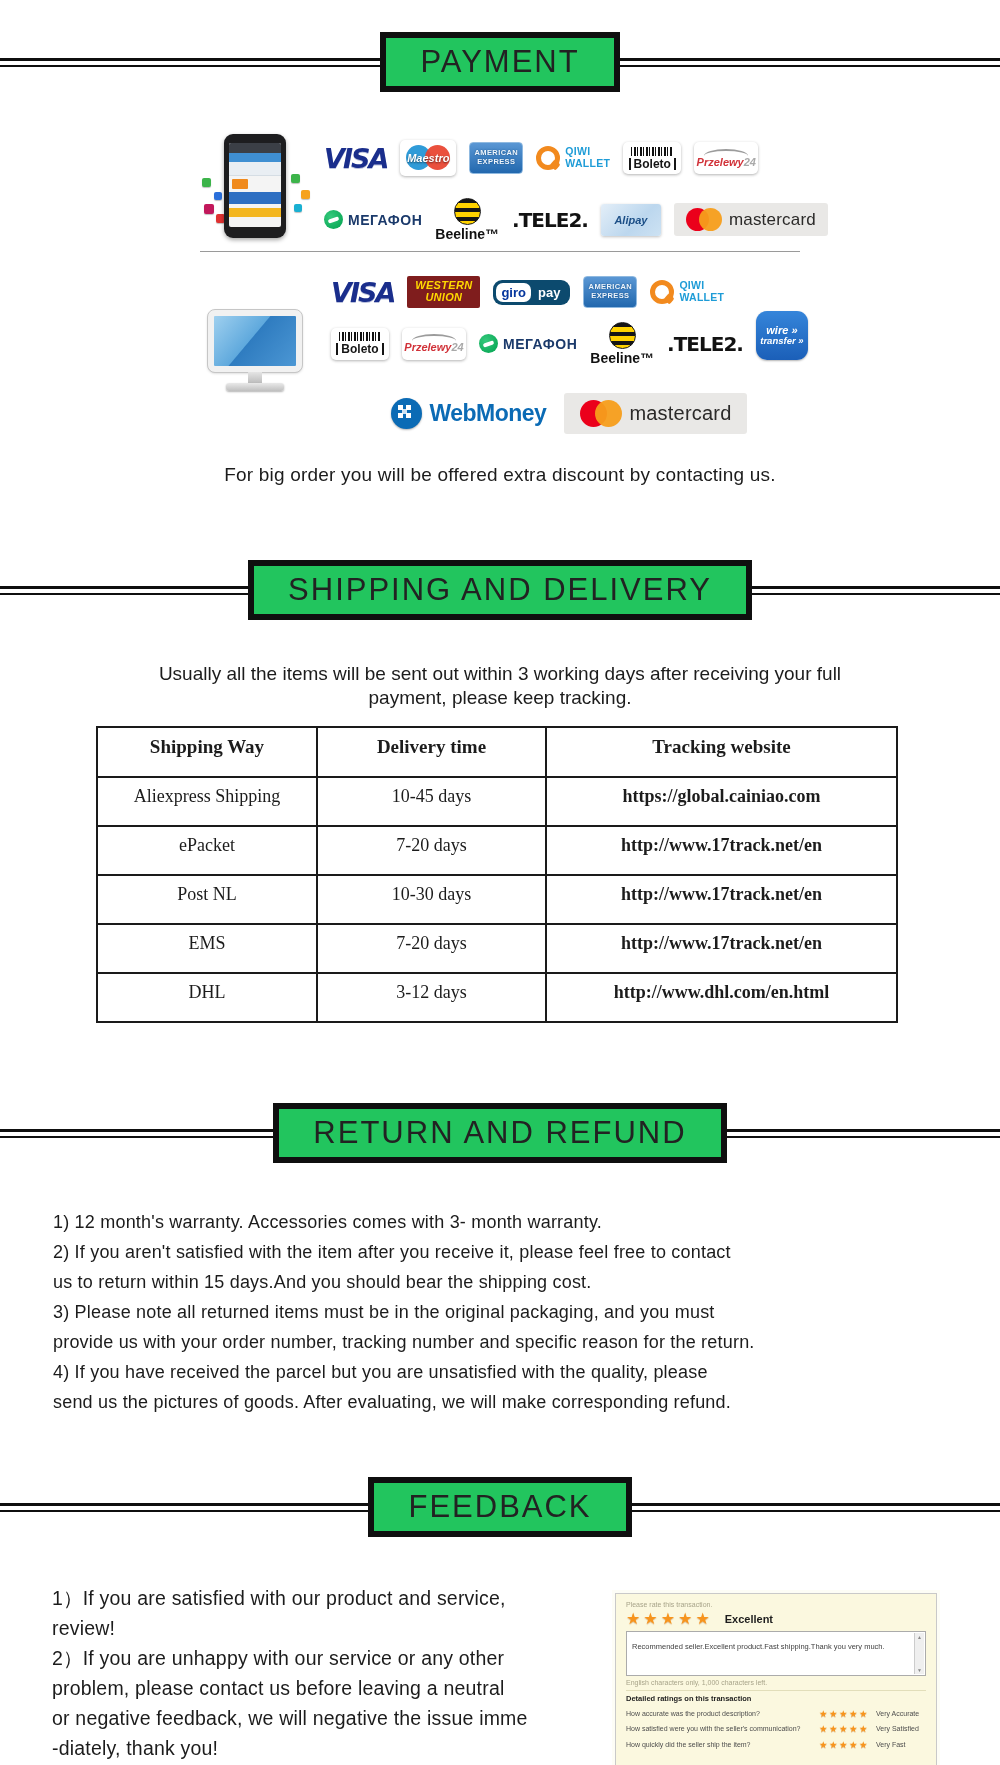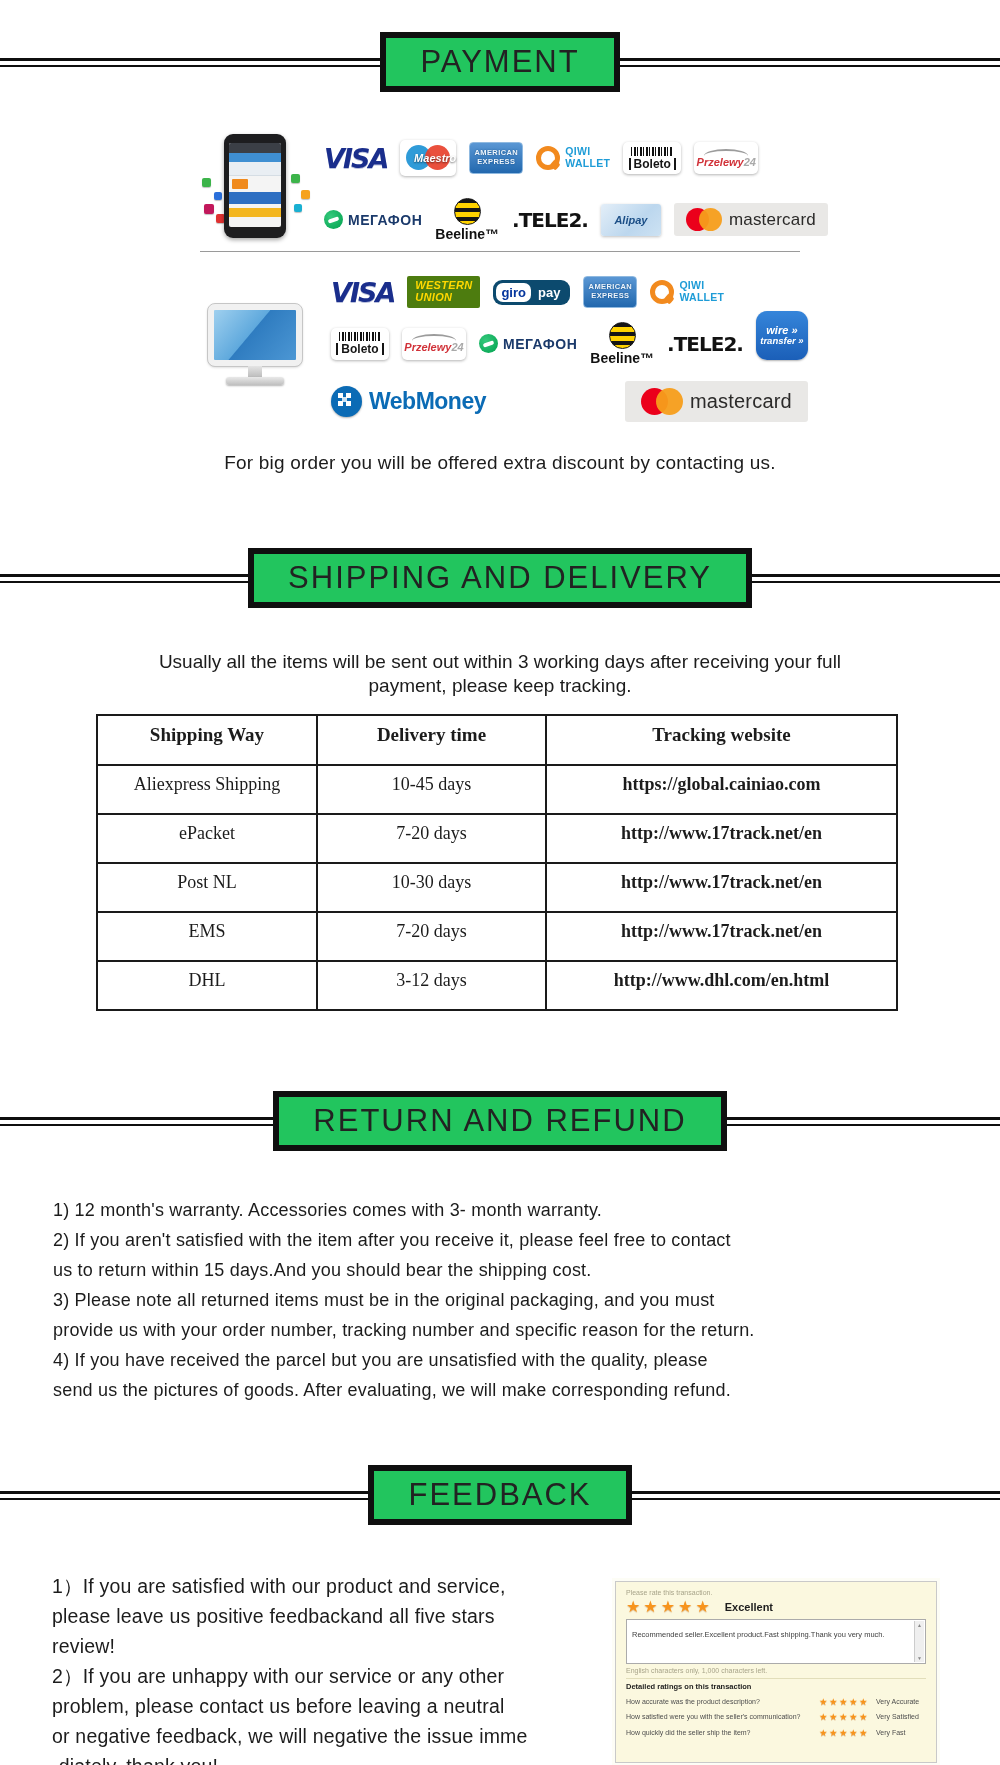--- a/index.html
+++ b/index.html
@@ -51,21 +51,21 @@
 
   
   .visa { font-style:italic; font-weight:900; font-size:27px; color:#1a2e8c; letter-spacing:-2px;
           font-family:"DejaVu Sans", sans-serif; text-shadow:0 1px 0 rgba(26,46,140,.3); }
   .card { background:#fff; border-radius:5px; box-shadow:0 1px 3px rgba(0,0,0,.3); }
 
   .maestro { width:56px; height:36px; position:relative; }
   .maestro .c1,.maestro .c2 { position:absolute; top:5px; width:25px; height:25px; border-radius:50%; }
   .maestro .c1 { left:6px; background:#2f9bd8; }
   .maestro .c2 { right:6px; background:#e8412c; opacity:.92; }
-  .maestro .m-txt { position:absolute; left:0; right:0; top:12px; text-align:right; color:#fff;
+  .maestro .m-txt { position:absolute; left:0; right:0; top:12px; text-align:center; color:#fff;
      font-size:11px; font-weight:bold; font-style:italic; text-shadow:0 1px 2px rgba(0,0,0,.55); }
 
   .amex { width:54px; height:32px; border-radius:4px; background:linear-gradient(#5a97d4,#2268ae);
     display:flex; flex-direction:column; align-items:center; justify-content:center;
     color:#eef5fc; font-size:7.5px; font-weight:bold; letter-spacing:.4px; line-height:1.15;
     text-shadow:0 0 2px #174f86; border:1px solid #8fb9e0; }
 
   .qiwi { display:flex; align-items:center; gap:5px; }
   .qiwi-q { width:24px; height:24px; border:5px solid #f28a1e; border-radius:50%; position:relative; }
   .qiwi-q::after { content:""; position:absolute; right:-4px; bottom:-4px; width:8px; height:8px;
@@ -102,21 +102,21 @@
   .mc-circles { position:relative; width:36px; height:23px; }
   .mc-circles i { position:absolute; top:0; width:23px; height:23px; border-radius:50%; }
   .mc-circles .r { left:0; background:#eb001b; }
   .mc-circles .o { right:0; background:#f79e1b; opacity:.95; }
   .mc-txt { font-size:17px; color:#2b2a29; font-weight:500; letter-spacing:.2px; }
   .mcard.big { padding:7px 16px; }
   .mcard.big .mc-circles { width:42px; height:27px; }
   .mcard.big .mc-circles i { width:27px; height:27px; }
   .mcard.big .mc-txt { font-size:20px; }
 
-  .western { background:#4d7c0f; color:#ffd800; display:flex; flex-direction:column; justify-content:center;
+  .western { background:#7f1d1d; color:#ffd800; display:flex; flex-direction:column; align-items:center; justify-content:center;
     font-weight:900; font-style:italic; font-size:11px; line-height:1.05; padding:4px 8px; border-radius:2px; letter-spacing:.3px; }
 
   .giropay { display:flex; align-items:center; background:#0c4a6e; border-radius:9px; padding:3px; }
   .giro { background:#fff; border-radius:7px; color:#04359d; font-weight:900; font-size:13px; padding:2px 5px; }
   .gpay { color:#fff; font-weight:900; font-size:13px; padding:2px 7px; }
 
   .wire { width:52px; height:49px; border-radius:11px; background:linear-gradient(#3585da,#1b5fb8);
     display:flex; flex-direction:column; align-items:center; justify-content:center; color:#fff;
     font-style:italic; font-weight:bold; font-size:11px; line-height:1.15; margin-top:-16px; box-shadow:0 1px 2px rgba(0,0,0,.3); }
   .wire .w2 { font-size:9.5px; }
@@ -281,21 +281,21 @@
       <span class="beeline">
         <span class="bee-circle"></span>
         <span class="bee-txt">Beeline™</span>
       </span>
       <span class="tele2">.TELE2.</span>
       <span class="wire">
         <span>wire »</span>
           <span class="w2">transfer »</span>
       </span>
     </div>
-    <div class="icon-row" style="margin-top:16px; justify-content:space-between; gap:18px">
+    <div class="icon-row" style="margin-top:28px; justify-content:center; gap:18px">
       <span class="webmoney">
         <span class="wm-circle"></span>
         <span class="wm-txt">WebMoney</span>
       </span>
       <span class="mcard big">
         <span class="mc-circles">
             <i class="r"></i>
             <i class="o"></i>
           </span>
         <span class="mc-txt">mastercard</span>
@@ -375,21 +375,20 @@
 
 <div class="section-hdr hdr-feedback">
   <div class="hdr-line"></div>
   <div class="hdr-box">FEEDBACK</div>
   <div class="hdr-line"></div>
 </div>
 
 <div class="fb-wrap">
   <div class="fb-text">
     <div>1）If you are satisfied with our product and service,</div>
-    <div>please leave us positive feedbackand all five stars</div>
     <div>review!</div>
     <div>2）If you are unhappy with our service or any other</div>
     <div>problem, please contact us before leaving a neutral</div>
     <div>or negative feedback, we will negative the issue imme</div>
     <div>-diately, thank you!</div>
   </div>
 
   <div class="fw">
     <div class="fw-prompt">Please rate this transaction.</div>
     <div class="fw-stars-row">

